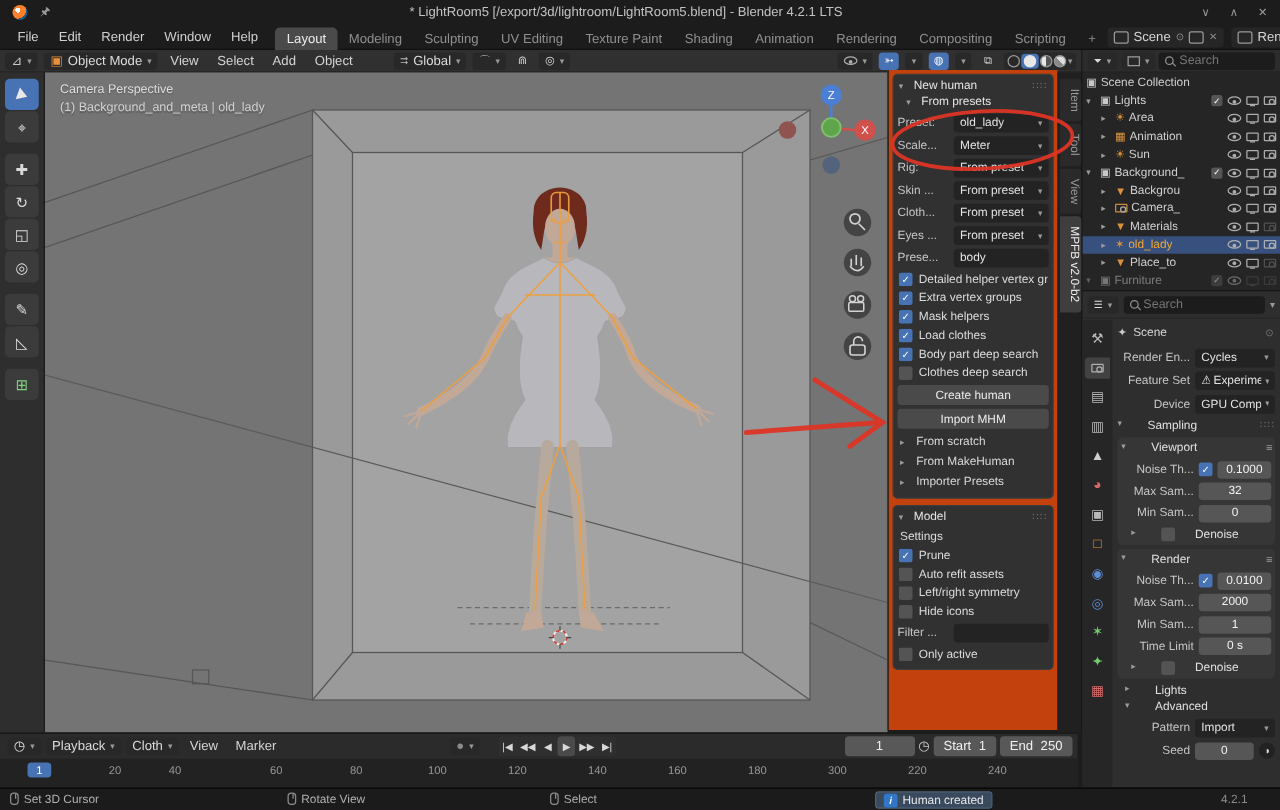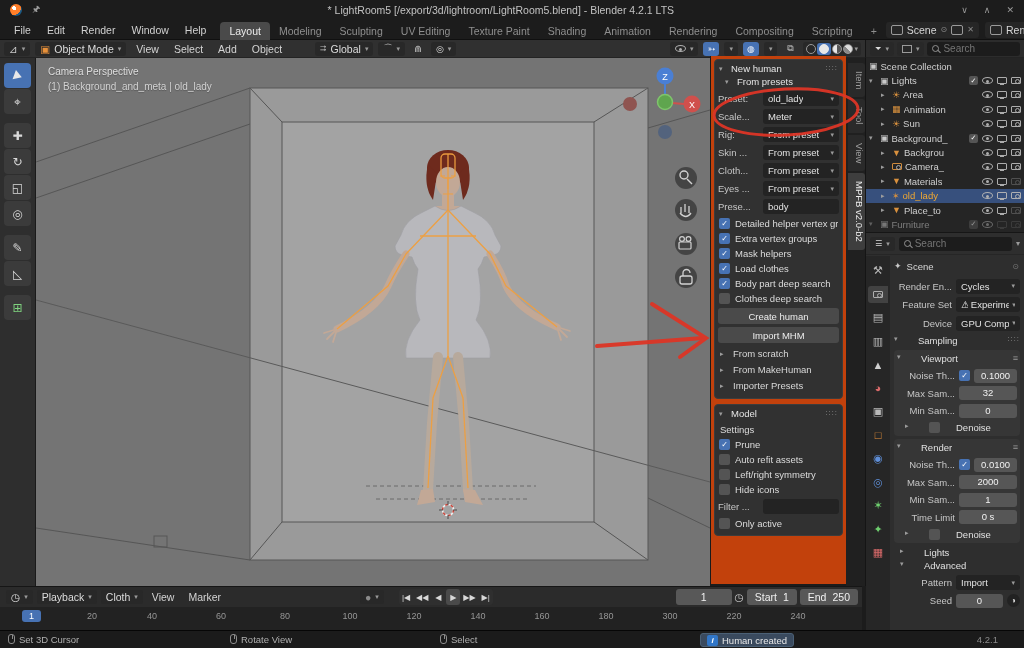--- a/index.html
+++ b/index.html
@@ -838,21 +838,21 @@
           </span>
         <span class="tlfield">
             <span>End</span>
             <span>250</span>
           </span>
       </span>
     </div>
     <div class="ruler">
       <span class="playhead">1</span>
       <span class="tick" style="left:92px">20</span>
-      <span class="tick" style="left:152px">40</span>
+      <span class="tick" style="left:140px">40</span>
       <span class="tick" style="left:221px">60</span>
       <span class="tick" style="left:285px">80</span>
       <span class="tick" style="left:350px">100</span>
       <span class="tick" style="left:414px">120</span>
       <span class="tick" style="left:478px">140</span>
       <span class="tick" style="left:542px">160</span>
       <span class="tick" style="left:606px">180</span>
       <span class="tick" style="left:670px">300</span>
       <span class="tick" style="left:734px">220</span>
       <span class="tick" style="left:798px">240</span>

